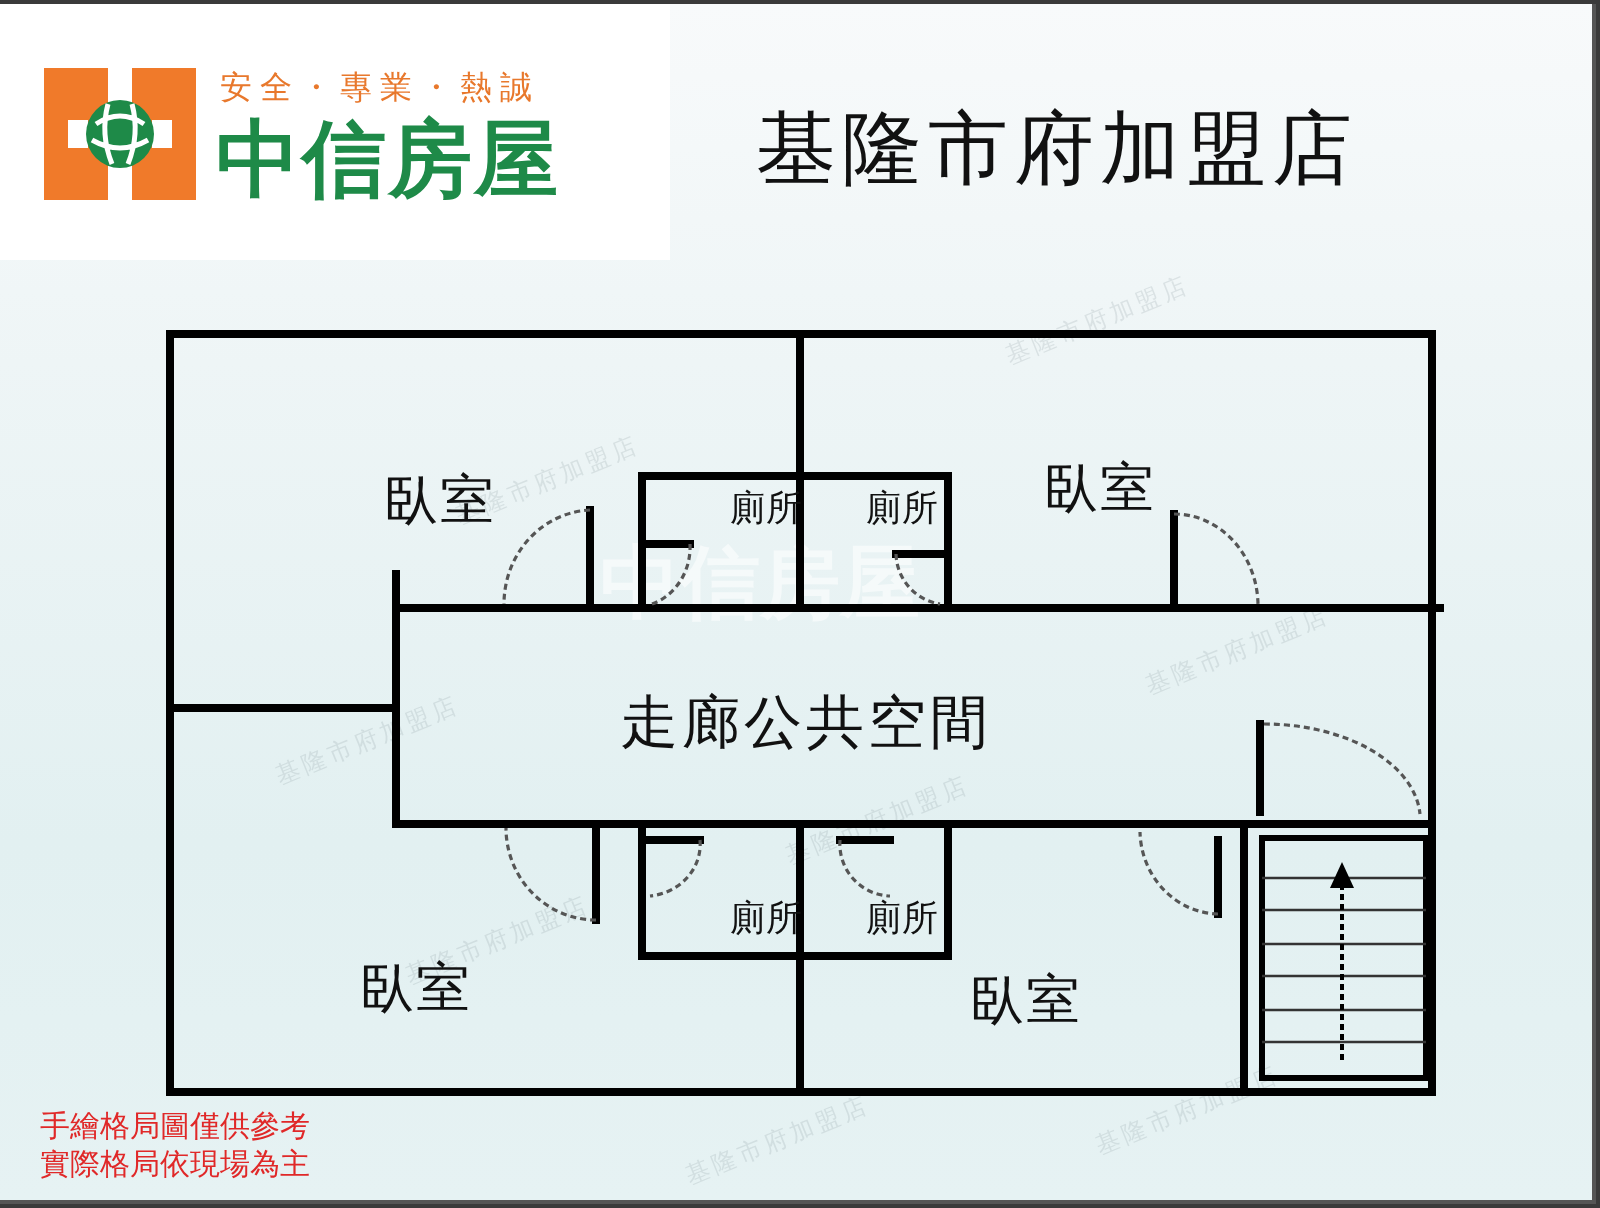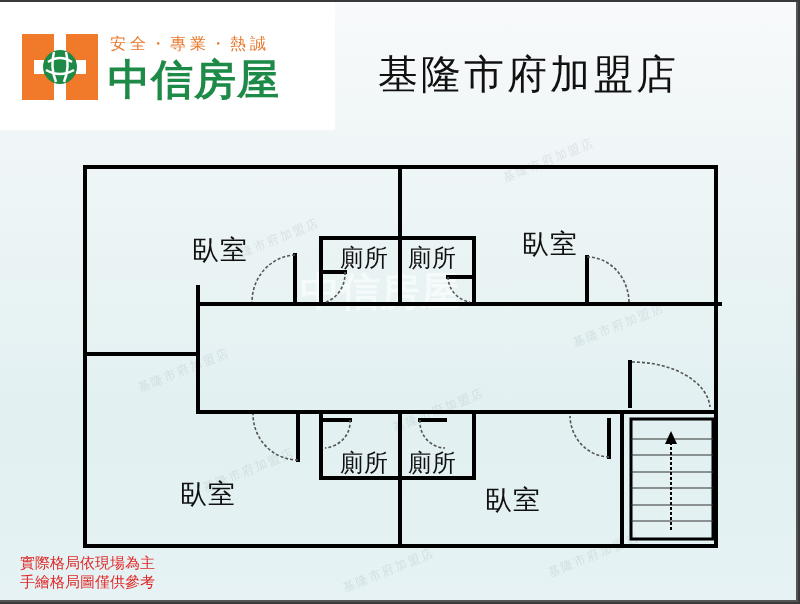--- a/index.html
+++ b/index.html
@@ -29,21 +29,21 @@
       position: absolute; left: 108px; top: 50px; font-size: 42px; font-weight: bold;
       color: #1e8a48; letter-spacing: 1px; white-space: nowrap;
     }
     #store-title {
       position: absolute; left: 378px; top: 45px; font-family: "DejaVu Serif", serif;
       font-size: 40px; color: #111; letter-spacing: 3px; white-space: nowrap;
     }
     #plan { position: absolute; left: 0; top: 0; width: 800px; height: 604px; }
     .room-label { position: absolute; color: #111; white-space: nowrap; text-align: center; }
     .lbl-bed { font-size: 27px; letter-spacing: 1px; }
-    .lbl-wc { font-size: 24px; }
+    .lbl-wc { font-size: 18px; margin-left: 25px; }
     .lbl-hall { font-size: 29px; letter-spacing: 2px; }
     #disclaimer {
       position: absolute; left: 20px; top: 552px; color: #e02828; font-size: 15px; line-height: 19px;
     }
     .watermark {
       position: absolute; color: rgba(120,140,145,0.18); font-size: 12px;
       transform: rotate(-22deg); white-space: nowrap; letter-spacing: 2px;
     }
     #big-watermark {
       position: absolute; left: 300px; top: 262px; color: rgba(255,255,255,0.55);
@@ -150,18 +150,19 @@
   <div class="room-label lbl-bed" style="left:192px;top:230px;">臥室</div>
   <div class="room-label lbl-bed" style="left:522px;top:224px;">臥室</div>
   <div class="room-label lbl-bed" style="left:180px;top:474px;">臥室</div>
   <div class="room-label lbl-bed" style="left:485px;top:480px;">臥室</div>
 
   <div class="room-label lbl-wc" style="left:340px;top:240px;">廁所</div>
   <div class="room-label lbl-wc" style="left:408px;top:240px;">廁所</div>
   <div class="room-label lbl-wc" style="left:340px;top:445px;">廁所</div>
   <div class="room-label lbl-wc" style="left:408px;top:445px;">廁所</div>
 
+  <div class="room-label lbl-hall" style="left:310px;top:340px;">走廊公共空間</div>
 
   <div id="disclaimer">
+    <div>手繪格局圖僅供參考</div>
     <div>實際格局依現場為主</div>
-    <div>手繪格局圖僅供參考</div>
   </div>
 </div>
 
 </body></html>

